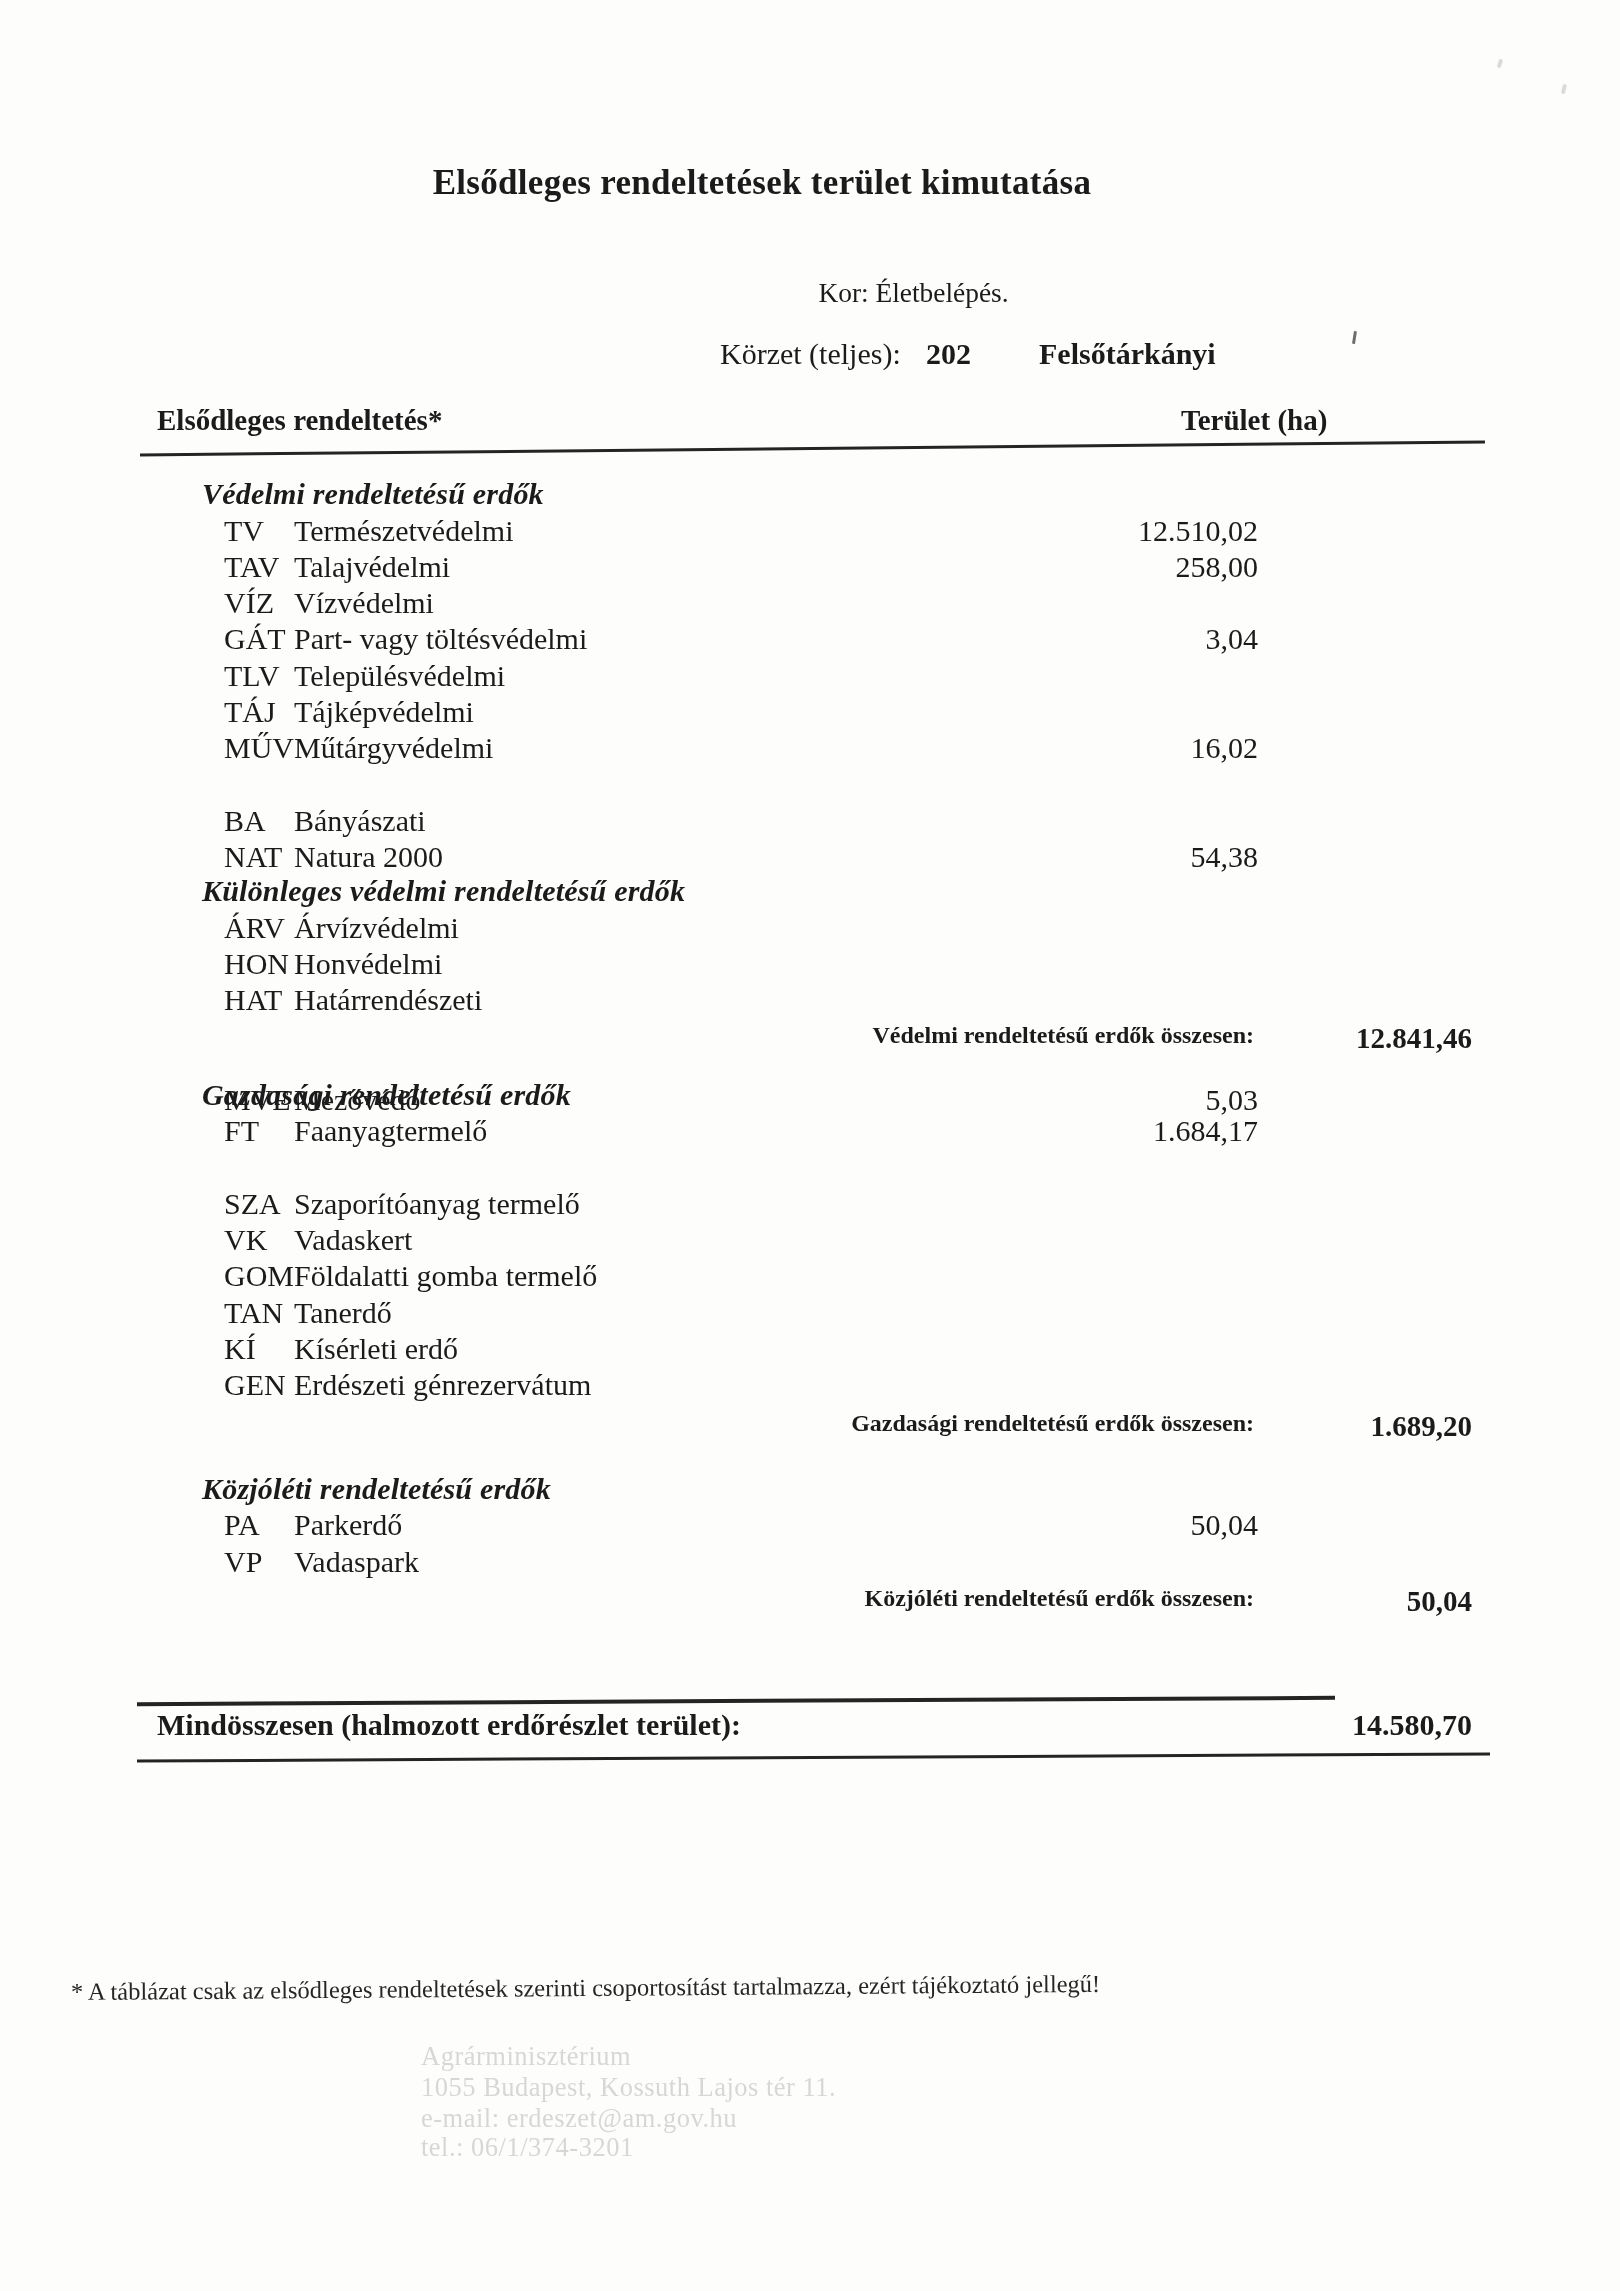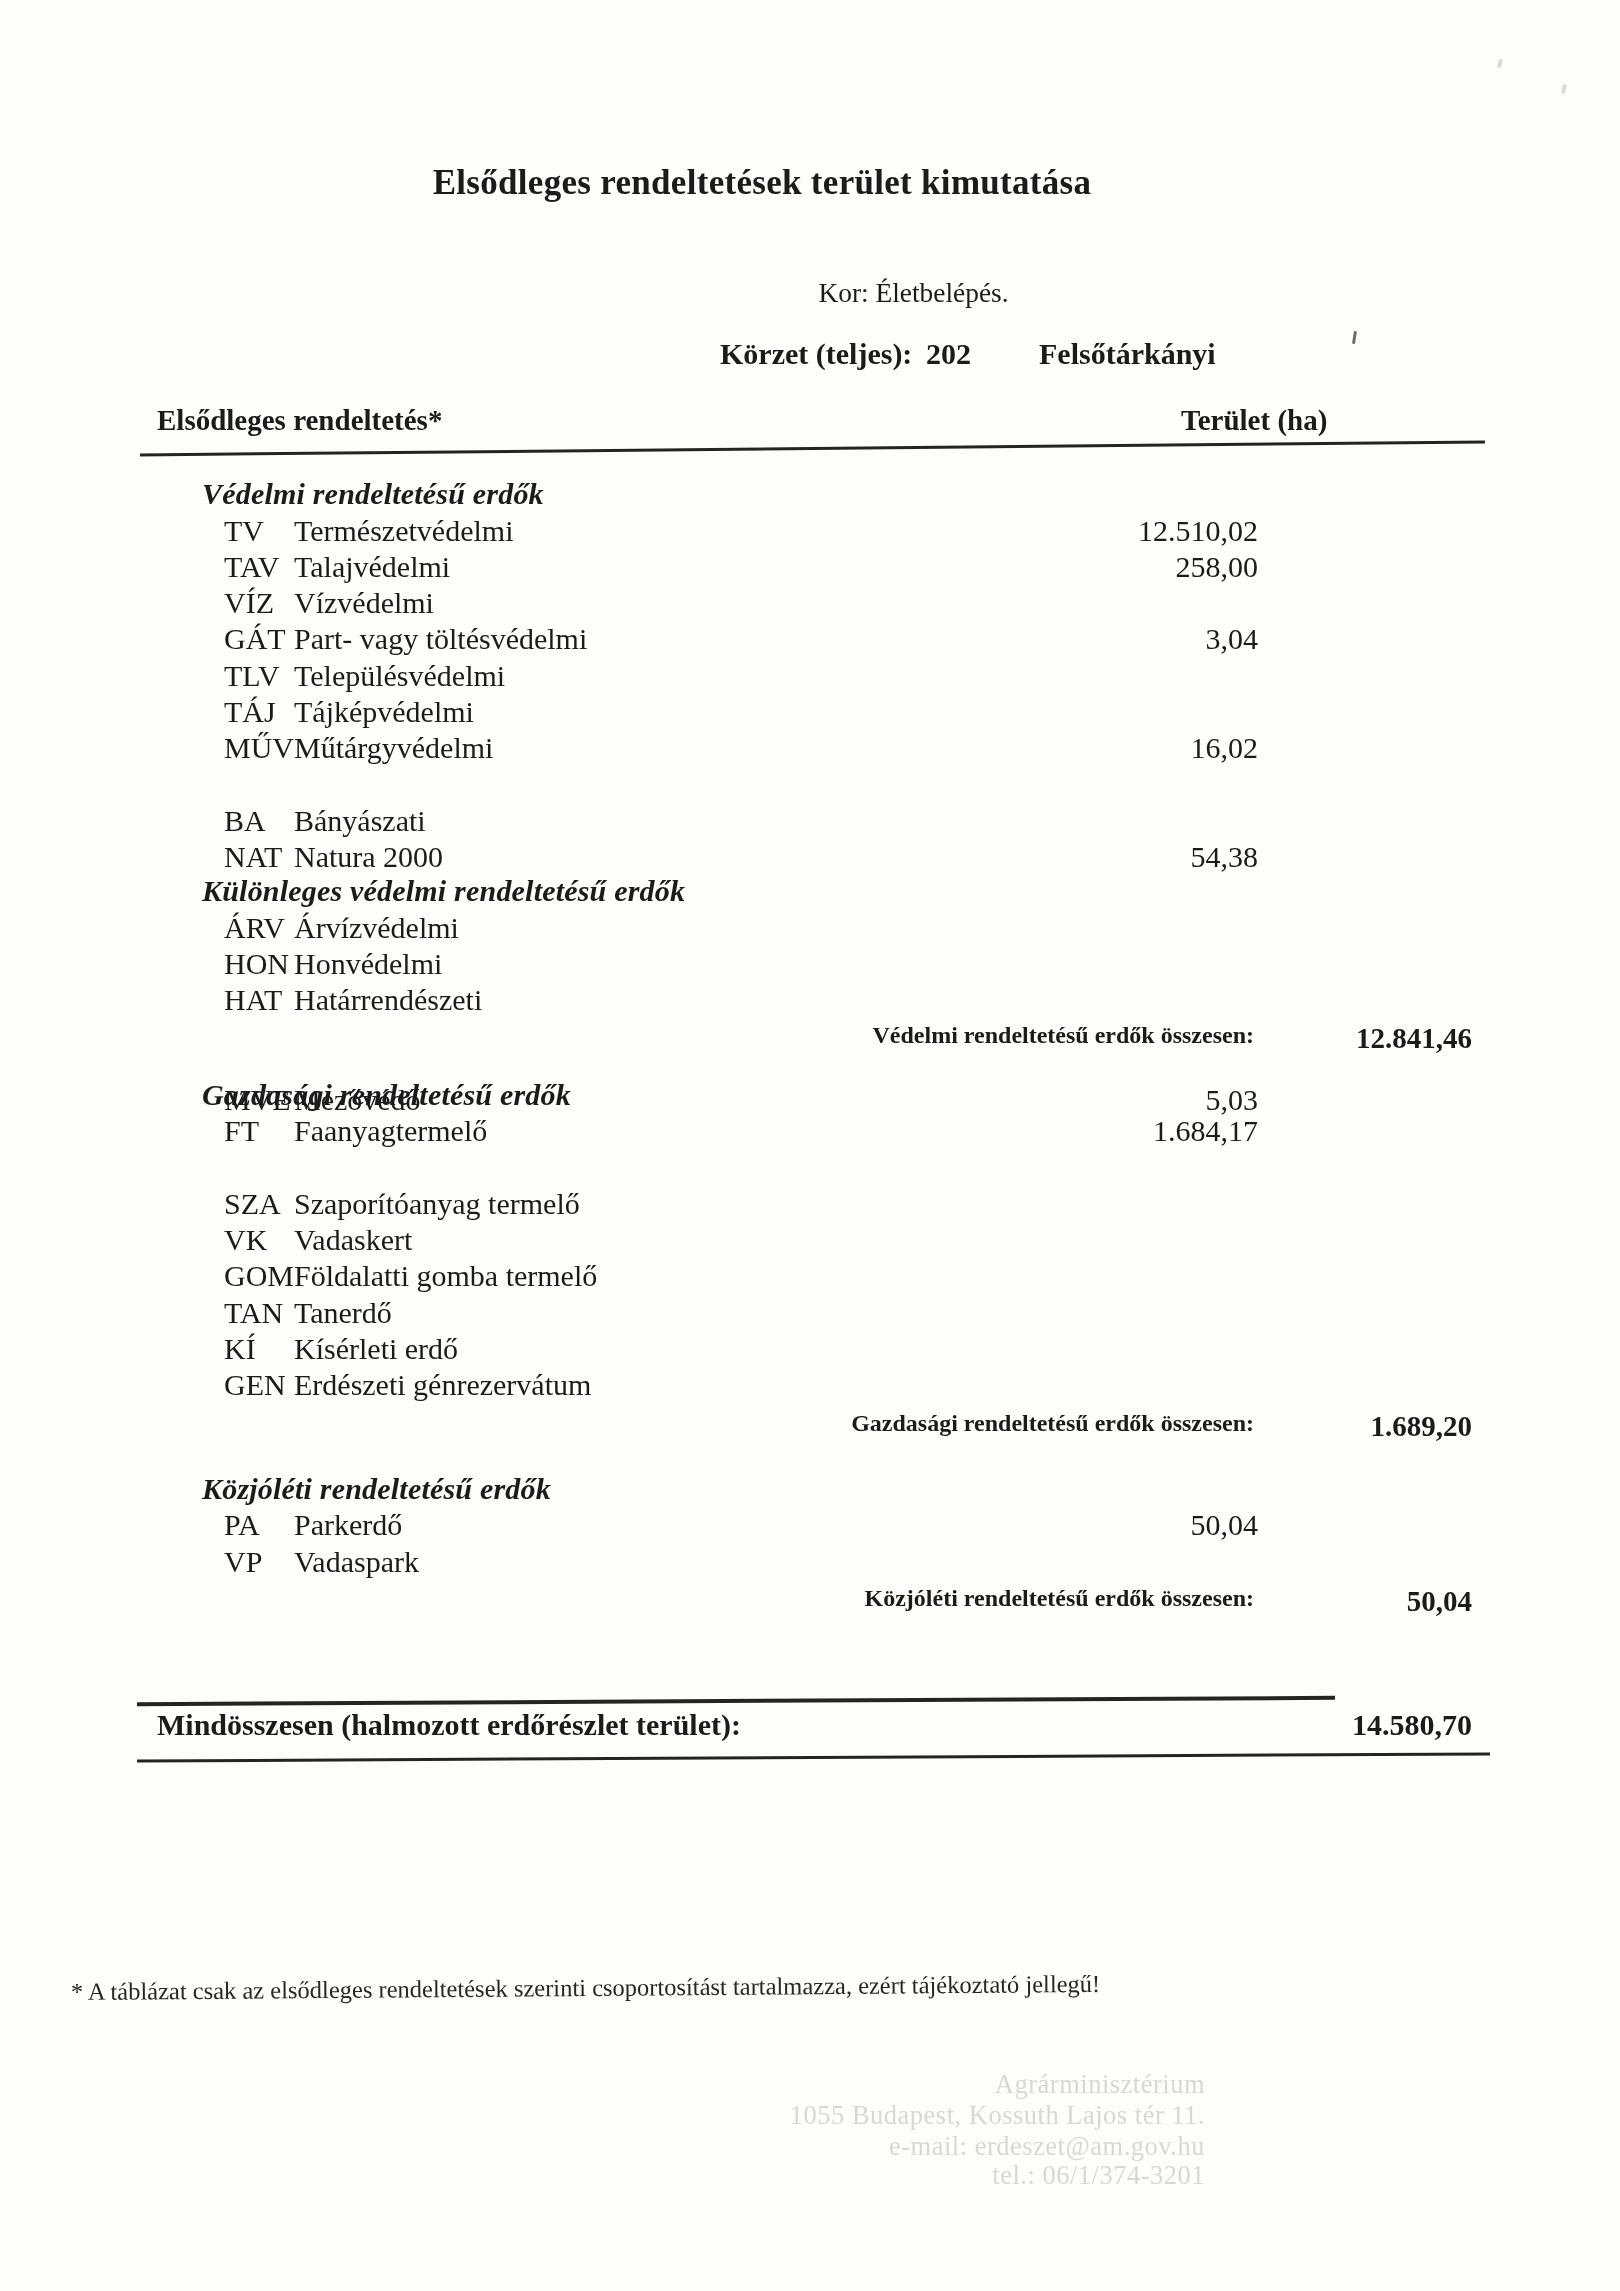--- a/index.html
+++ b/index.html
@@ -5,41 +5,41 @@
   html,body{margin:0;padding:0;background:#e9e9e9;}
   .page{
     position:relative;width:1620px;height:2292px;background:#fefefdF;
     background:#fdfdfc;
     font-family:"Liberation Serif","DejaVu Serif",serif;
     color:#1b1b1b;overflow:hidden;
   }
   .abs{position:absolute;}
   .title{top:163px;left:272px;width:980px;text-align:center;font-size:35px;font-weight:bold;letter-spacing:0.3px;}
   .kor{top:278px;left:580px;width:667px;text-align:center;font-size:27.4px;}
-  .korzet-label{top:337px;left:720px;font-size:30px;font-weight:bold;}
+  .korzet-label{top:337px;left:720px;font-size:30px;font-weight:normal;}
   .korzet-code{top:337px;left:926px;font-size:30px;font-weight:bold;}
   .korzet-name{top:337px;left:1039px;font-size:30px;font-weight:bold;}
   .colhead-left{top:404px;left:157px;font-size:29px;font-weight:bold;}
   .colhead-right{top:404px;left:1181px;font-size:29px;font-weight:bold;}
   .rule{background:#242424;height:2.9px;}
   .header-rule{top:447px;left:140px;width:1345px;transform:rotate(-0.55deg);transform-origin:center;}
   .section-heading{left:202px;font-size:30px;font-weight:bold;font-style:italic;letter-spacing:0.2px;}
   .trow{left:0;width:1432px;height:35px;}
   .code{position:absolute;left:224px;font-size:30px;}
   .nm{position:absolute;left:294px;font-size:30px;}
   .val{position:absolute;left:979px;width:279px;text-align:right;font-size:30px;}
   .total-row{left:0;width:1620px;height:35px;}
   .total-label{position:absolute;left:568px;width:686px;text-align:right;font-size:24px;font-weight:bold;}
   .total-value{position:absolute;left:1276px;width:196px;text-align:right;font-size:29px;font-weight:bold;}
   .grand-rule-top{top:1699px;left:137px;width:1198px;height:3.9px;transform:rotate(-0.3deg);}
   .grand-rule-bottom{top:1756px;left:137px;width:1353px;height:2.9px;transform:rotate(-0.3deg);}
   .grand-label{top:1708px;left:157px;font-size:30px;font-weight:bold;}
   .grand-value{top:1708px;left:1276px;width:196px;text-align:right;font-size:30px;font-weight:bold;}
   .footnote{top:1978px;left:71px;font-size:24.5px;transform:rotate(-0.45deg);transform-origin:left center;color:#262626;}
-  .stamp{left:421px;width:784px;text-align:right;font-size:26.5px;color:#d7d7d5;letter-spacing:0.5px;margin-top:28px;}
+  .stamp{left:421px;width:784px;text-align:left;font-size:26.5px;color:#d7d7d5;letter-spacing:0.5px;}
   .artifact{position:absolute;background:#bdbdbd;border-radius:2px;}
   .a1{top:59px;left:1498px;width:3.9px;height:8.8px;transform:rotate(18deg);opacity:.55;}
   .a2{top:84px;left:1562px;width:3.9px;height:9.8px;transform:rotate(14deg);opacity:.55;}
   .a3{top:331px;left:1353px;width:2.9px;height:12.7px;background:#6d6d6d;transform:rotate(9deg);border-radius:1px;}
 </style>
 </head>
 <body>
 
 <div class="page">
 

